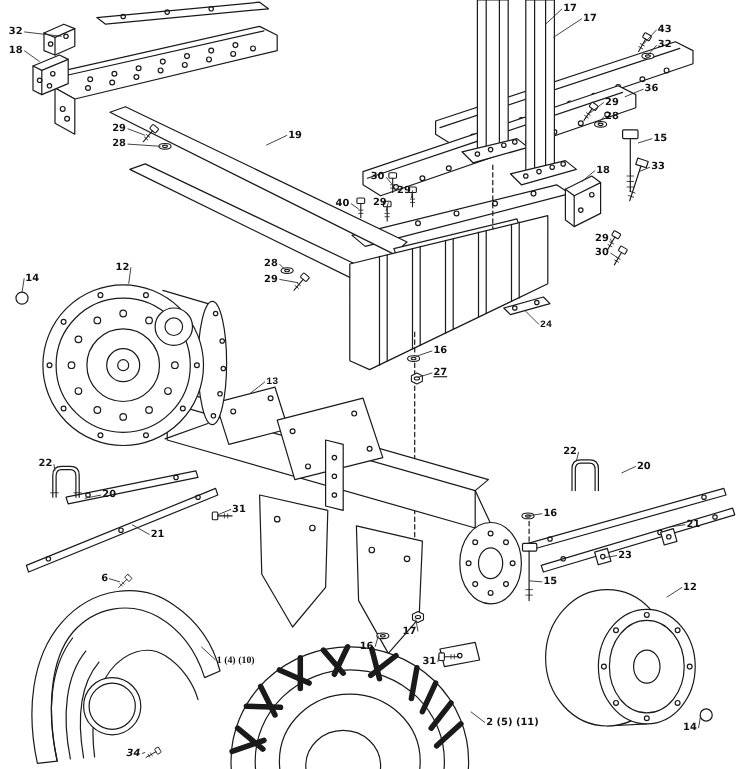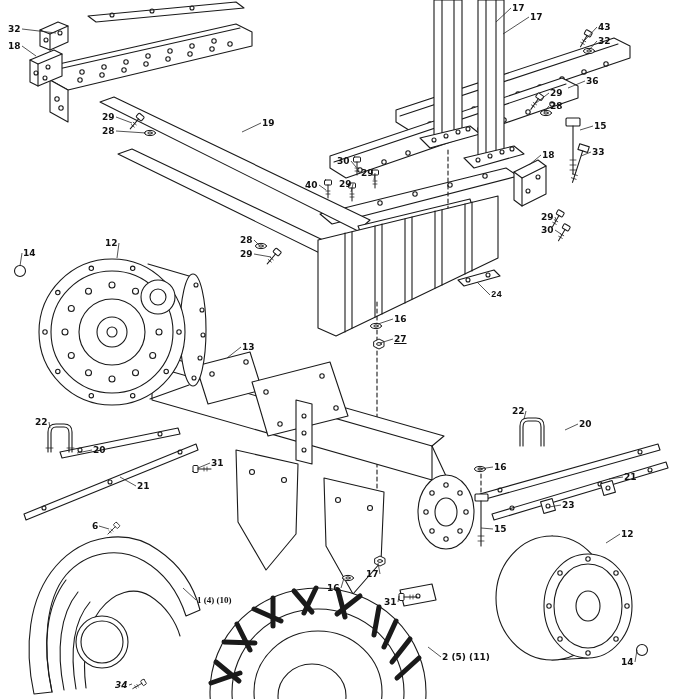--- a/index.html
+++ b/index.html
@@ -478,21 +478,21 @@
       <div class="callout" style="left: 361px; top: 168px;">29</div>
       <div class="callout" style="left: 305px; top: 180px;">40</div>
       <div class="callout" style="left: 339px; top: 179px;">29</div>
       <div class="callout" style="left: 541px; top: 212px;">29</div>
       <div class="callout" style="left: 541px; top: 225px;">30</div>
       <div class="callout" style="left: 240px; top: 235px;">28</div>
       <div class="callout" style="left: 240px; top: 249px;">29</div>
       <div class="callout" style="left: 491px; top: 290px; font-family: Liberation Mono, monospace;">24</div>
       <div class="callout" style="left: 23px; top: 248px;">14</div>
       <div class="callout" style="left: 105px; top: 238px;">12</div>
-      <div class="callout" style="left: 242px; top: 342px;">13</div>
+      <div class="callout" style="left: 242px; top: 342px; font-family: Liberation Mono, monospace;">13</div>
       <div class="callout" style="left: 394px; top: 314px;">16</div>
       <div class="callout" style="left: 394px; top: 334px; text-decoration: underline;">27</div>
       <div class="callout" style="left: 35px; top: 417px;">22</div>
       <div class="callout" style="left: 93px; top: 445px;">20</div>
       <div class="callout" style="left: 137px; top: 481px;">21</div>
       <div class="callout" style="left: 211px; top: 458px;">31</div>
       <div class="callout" style="left: 92px; top: 521px;">6</div>
       <div class="callout" style="left: 512px; top: 406px;">22</div>
       <div class="callout" style="left: 579px; top: 419px;">20</div>
       <div class="callout" style="left: 494px; top: 462px;">16</div>

